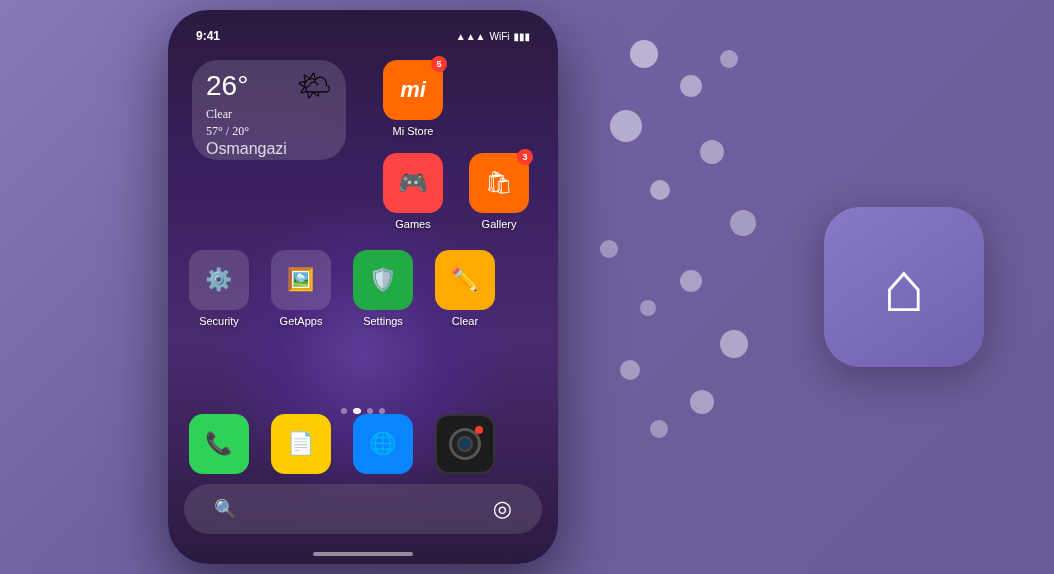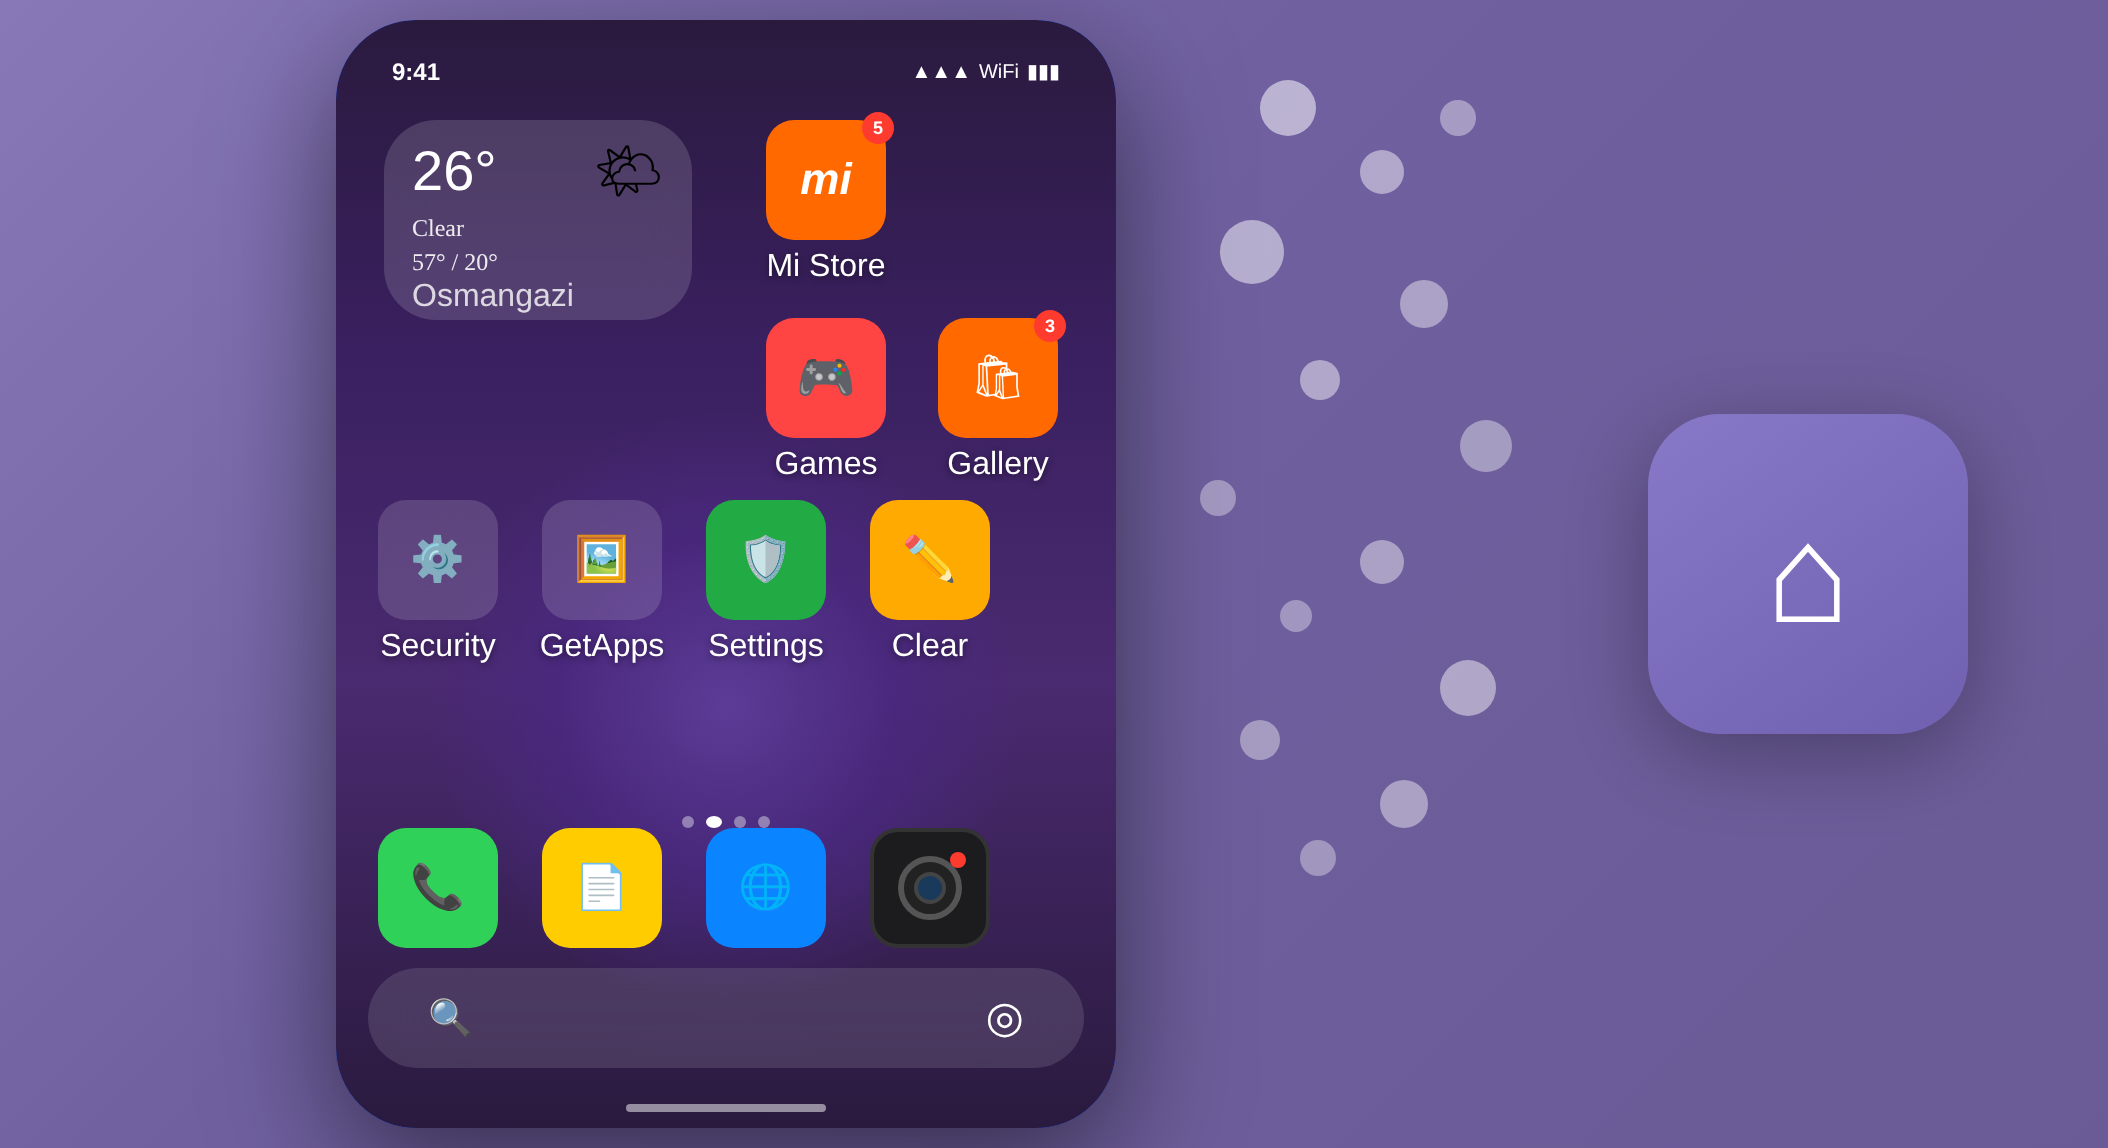--- a/index.html
+++ b/index.html
@@ -151,21 +151,21 @@
     }
 
     .app-icon.mi-store { background: #ff6900; }
     .app-icon.games { background: #ff4444; }
     .app-icon.getapps { background: #ff6900; }
     .app-icon.security { background: #22aa44; }
     .app-icon.notes { background: #ffaa00; }
 
     .app-label {
       color: white;
-      font-size: 16px;
+      font-size: 11px;
       text-align: center;
       text-shadow: 0 1px 3px rgba(0,0,0,0.5);
     }
 
     .badge {
       position: absolute;
       top: -4px;
       right: -4px;
       background: #ff3b30;
       color: white;

